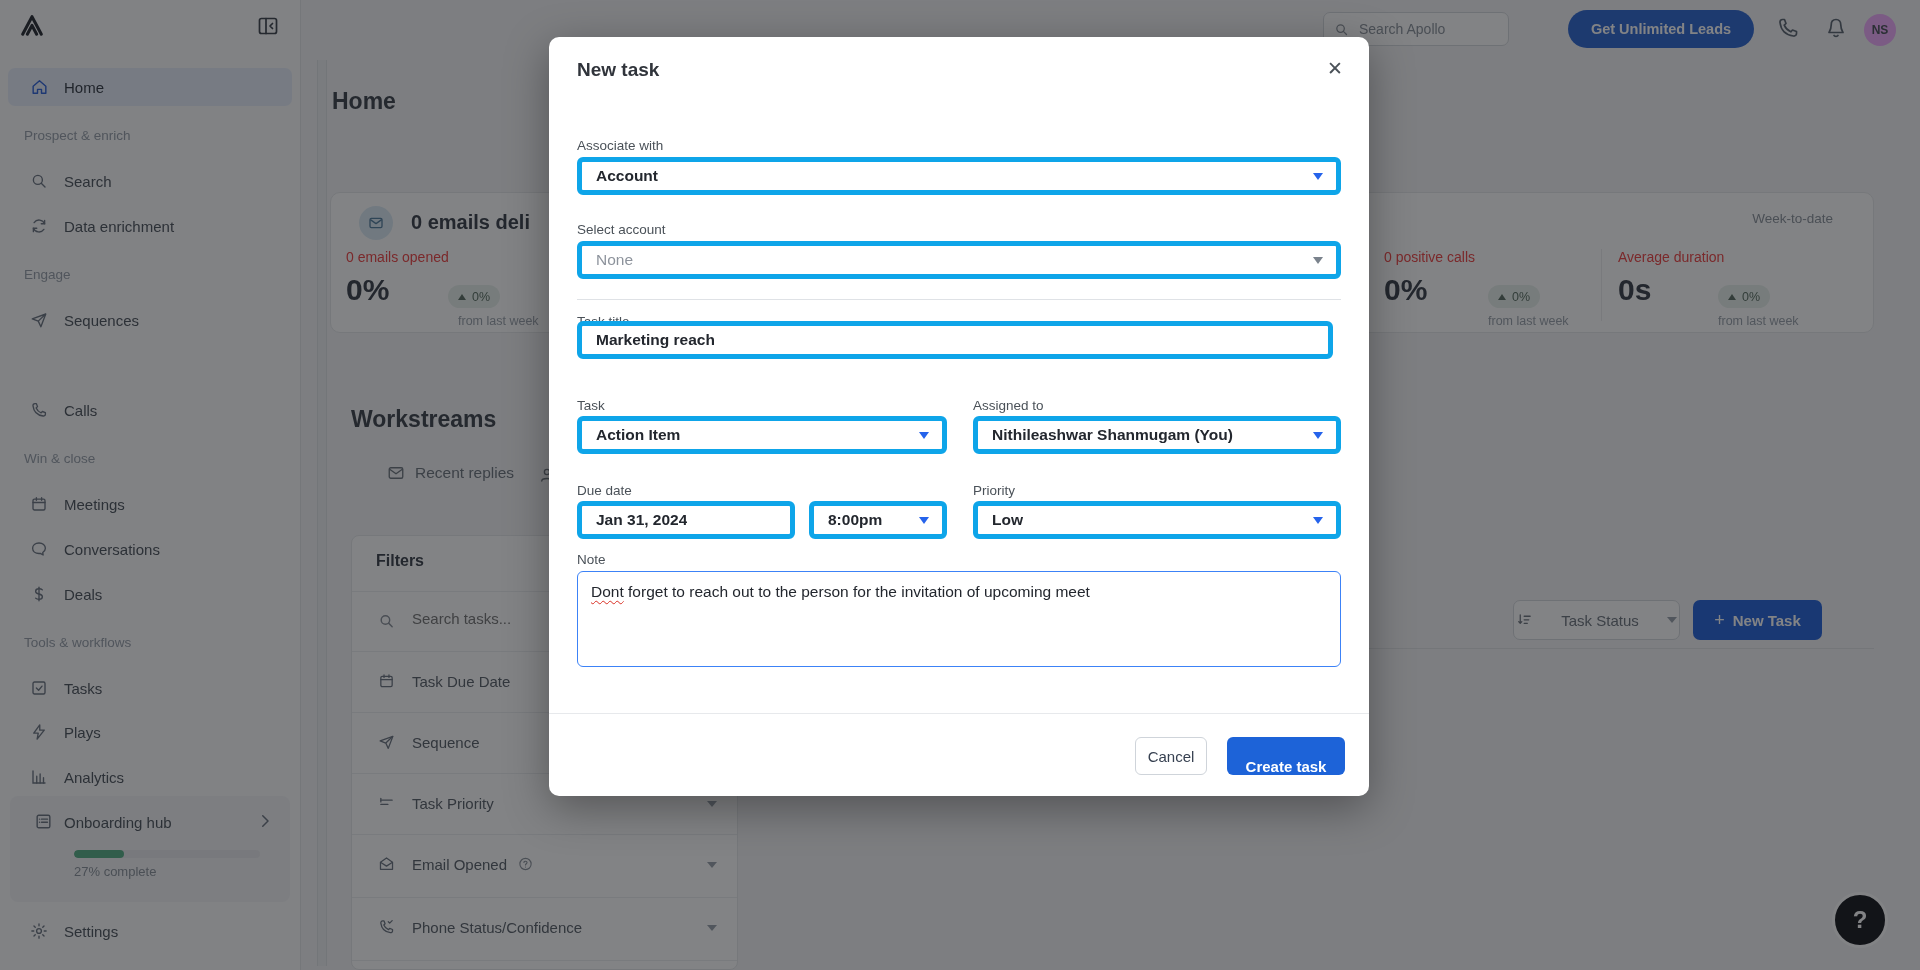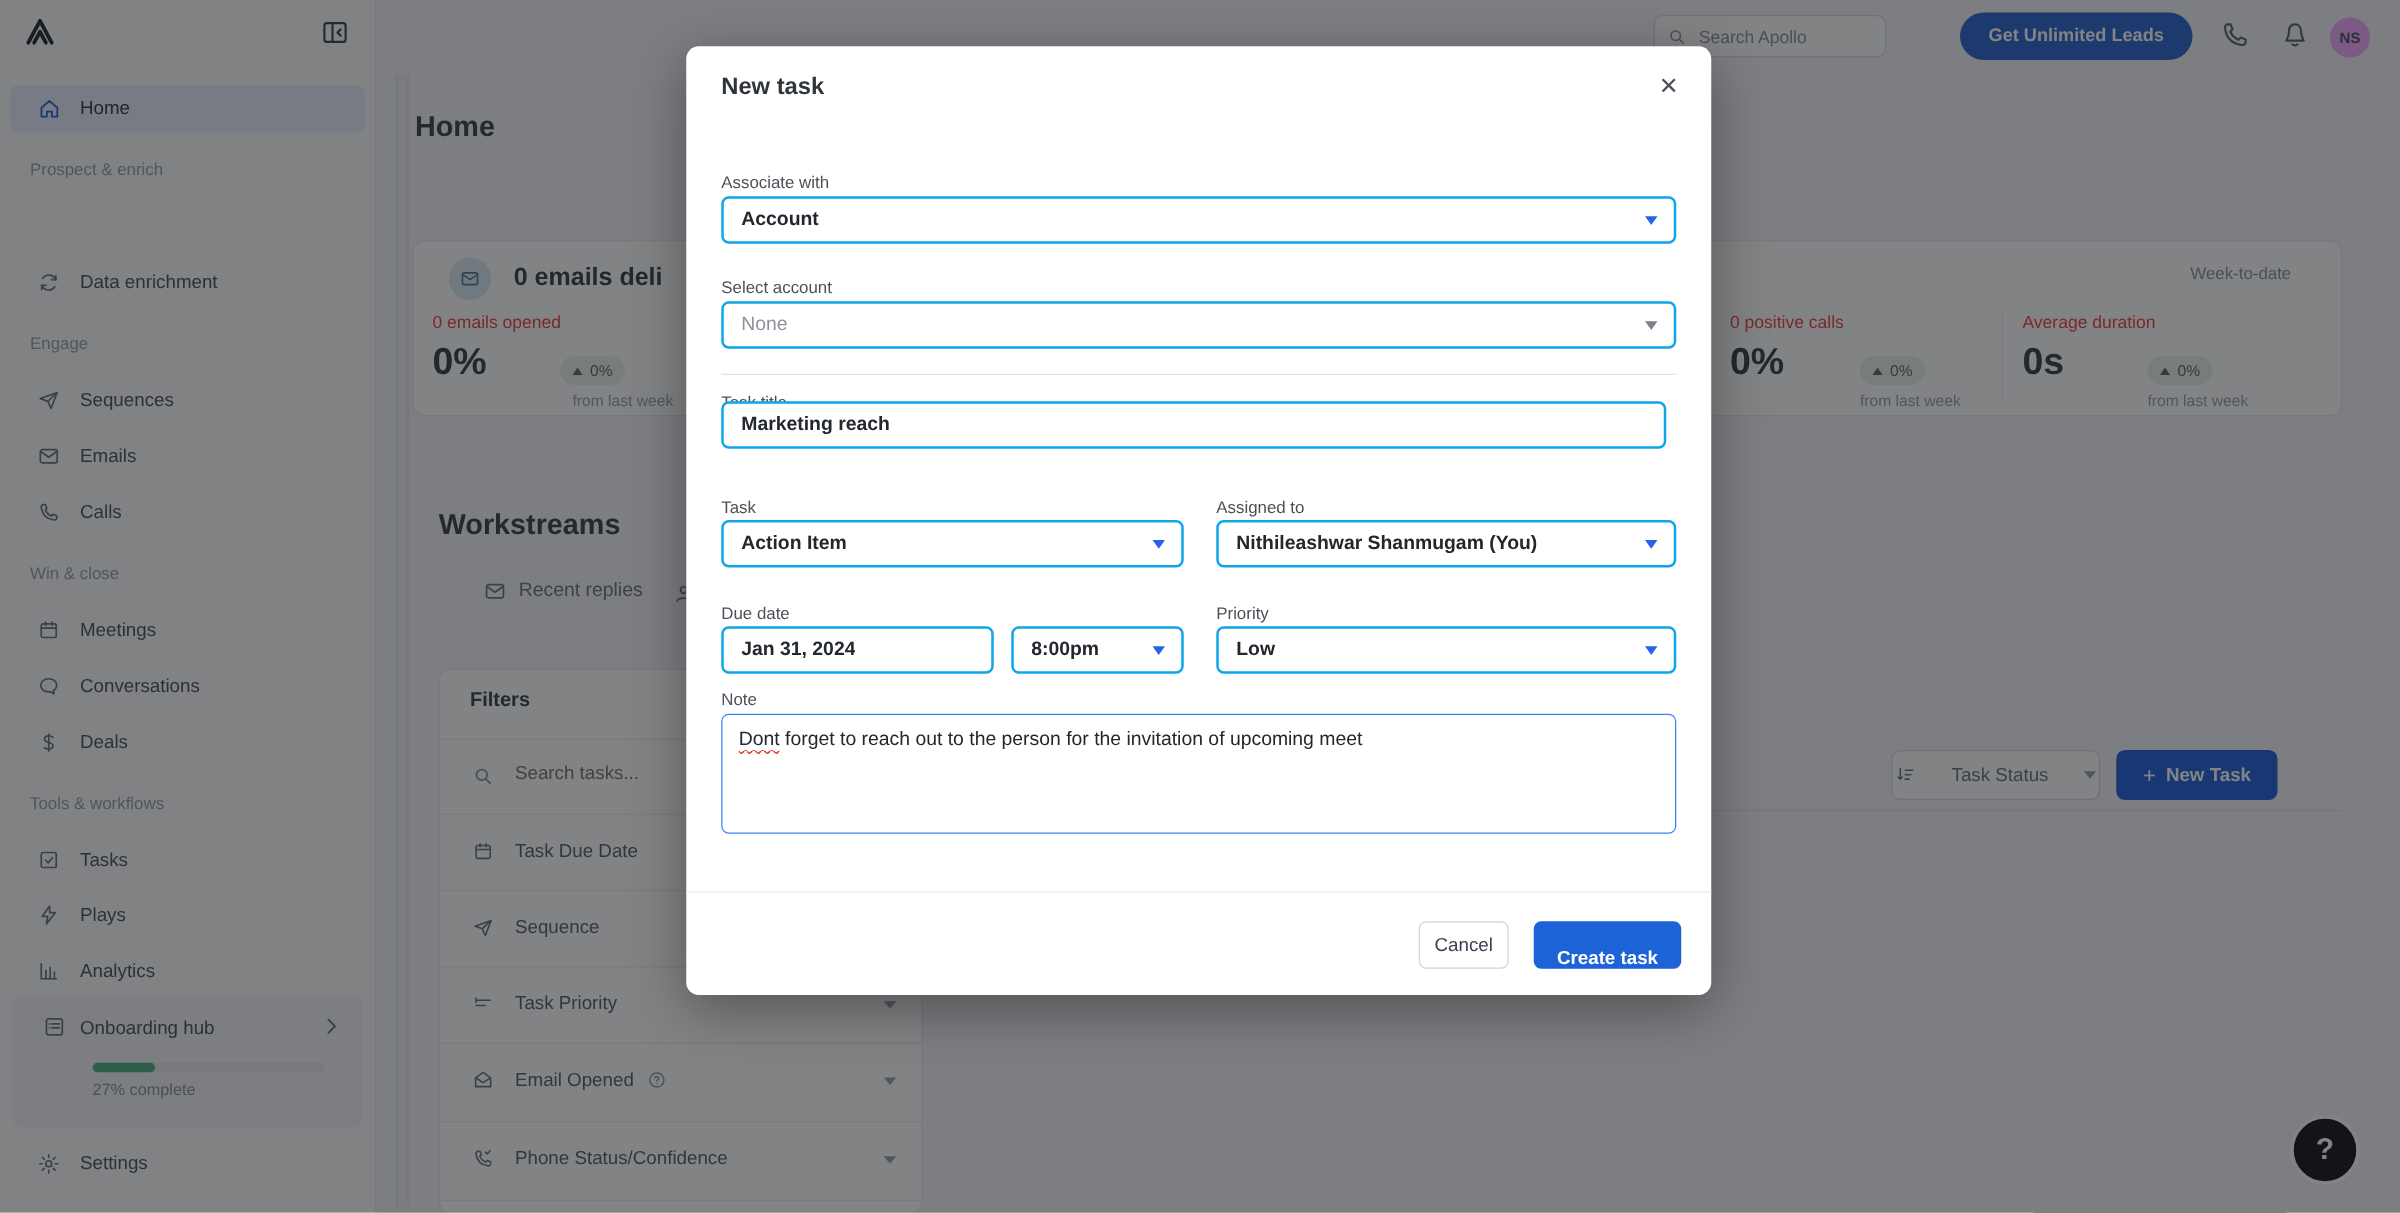--- a/index.html
+++ b/index.html
@@ -44,21 +44,21 @@
     border-left:5px solid transparent;border-right:5px solid transparent;border-top:6px solid #9aa2ab;}
   .btn-outline{position:absolute;height:40px;background:#fff;border:1px solid #d6d9dd;border-radius:7px;
     display:flex;align-items:center;justify-content:center;gap:8px;color:#6e757e;font-size:15px;box-sizing:border-box;cursor:pointer;}
   .btn-blue{position:absolute;height:40px;background:#2563d9;border-radius:7px;display:flex;align-items:center;
     justify-content:center;gap:8px;color:#fff;font-size:15px;font-weight:700;box-sizing:border-box;cursor:pointer;}
   
   .dim{position:absolute;inset:0;background:rgba(15,17,21,0.52);z-index:40;}
   .modal{position:absolute;left:549px;top:37px;width:820px;height:759px;background:#fff;border-radius:10px;
     box-shadow:0 12px 44px rgba(0,0,0,.35);z-index:60;}
   .mlabel{position:absolute;font-size:13.5px;color:#4a5158;}
-  .mfield{position:absolute;height:38px;border:2px solid #0ea5e9;border-radius:6px;background:#fff;
+  .mfield{position:absolute;height:38px;border:5px solid #0ea5e9;border-radius:6px;background:#fff;
     display:flex;align-items:center;padding:0 14px;box-sizing:border-box;font-size:15.5px;font-weight:700;color:#23272e;cursor:pointer;}
   .mfield .val{white-space:nowrap;overflow:hidden;}
   .caret-blue{position:absolute;right:13px;top:50%;margin-top:-3px;width:0;height:0;
     border-left:5px solid transparent;border-right:5px solid transparent;border-top:7px solid #2563eb;}
   .caret-grey{position:absolute;right:13px;top:50%;margin-top:-3px;width:0;height:0;
     border-left:5px solid transparent;border-right:5px solid transparent;border-top:7px solid #7a828c;}
   .mdivider{position:absolute;height:1px;background:#dfe2e6;}
   .note-box{position:absolute;left:28px;top:534px;width:764px;height:96px;border:1px solid #3c82f7;border-radius:6px;
     box-sizing:border-box;padding:10px 13px;font-size:15.5px;font-weight:500;color:#23272e;line-height:1.35;cursor:text;}
   .sq{text-decoration:underline;text-decoration-style:wavy;text-decoration-color:#d93025;
@@ -98,49 +98,49 @@
     <div class="srow" style="top:68px;">
       <span class="ic" style="color:#2e62d9;">
         <svg width="19" height="19" viewBox="0 0 24 24" fill="none" stroke="currentColor" stroke-width="1.8" stroke-linejoin="round">
             <path d="M4 11 L12 4 L20 11 V20 H14.5 V15 H9.5 V20 H4 Z"></path>
           </svg>
       </span>
       <span class="lbl" style="color:#333a44;font-weight:500;">Home</span>
     </div>
 
     <span class="shead" style="top:128px;">Prospect &amp; enrich</span>
+    <div class="srow" style="top:162px;">
+      <span class="ic">
+        <svg width="18" height="18" viewBox="0 0 24 24" fill="none" stroke="currentColor" stroke-width="1.8" stroke-linecap="round">
+            <circle cx="10.5" cy="10.5" r="6"></circle>
+            <path d="M15 15 L20 20"></path>
+          </svg>
+      </span>
+      <span class="lbl">Search</span>
+    </div>
     <div class="srow" style="top:207px;">
       <span class="ic">
         <svg width="18" height="18" viewBox="0 0 24 24" fill="none" stroke="currentColor" stroke-width="1.8" stroke-linecap="round">
             <path d="M19.5 9 A8 8 0 0 0 5.5 7.5 M4.5 15 A8 8 0 0 0 18.5 16.5"></path>
             <path d="M19.5 4.5 V9 H15"></path>
             <path d="M4.5 19.5 V15 H9"></path>
           </svg>
       </span>
       <span class="lbl">Data enrichment</span>
     </div>
 
     <span class="shead" style="top:267px;">Engage</span>
     <div class="srow" style="top:301px;">
       <span class="ic">
         <svg width="18" height="18" viewBox="0 0 24 24" fill="none" stroke="currentColor" stroke-width="1.8" stroke-linejoin="round">
             <path d="M3 10.5 L21 4 L14.5 21 L11 13.5 Z"></path>
             <path d="M11 13.5 L21 4"></path>
           </svg>
       </span>
       <span class="lbl">Sequences</span>
-    </div>
-    <div class="srow" style="top:346px;">
-      <span class="ic">
-        <svg width="18" height="18" viewBox="0 0 24 24" fill="none" stroke="currentColor" stroke-width="1.8" stroke-linejoin="round">
-            <rect x="3" y="5" width="18" height="14" rx="2"></rect>
-            <path d="M3.5 7 L12 13 L20.5 7"></path>
-          </svg>
-      </span>
-      <span class="lbl">Emails</span>
     </div>
     <div class="srow" style="top:391px;">
       <span class="ic">
         <svg width="18" height="18" viewBox="0 0 24 24" fill="none" stroke="currentColor" stroke-width="1.8" stroke-linecap="round" stroke-linejoin="round">
             <path d="M6.5 3.5 C4.8 3.5 3.8 4.8 4 6.5 C5 14.5 9.5 19 17.5 20 C19.2 20.2 20.5 19.2 20.5 17.5 L20.5 15.5 L16.5 14 L14.8 15.8 C11.8 14.5 9.5 12.2 8.2 9.2 L10 7.5 L8.5 3.5 Z"></path>
           </svg>
       </span>
       <span class="lbl">Calls</span>
     </div>
 

